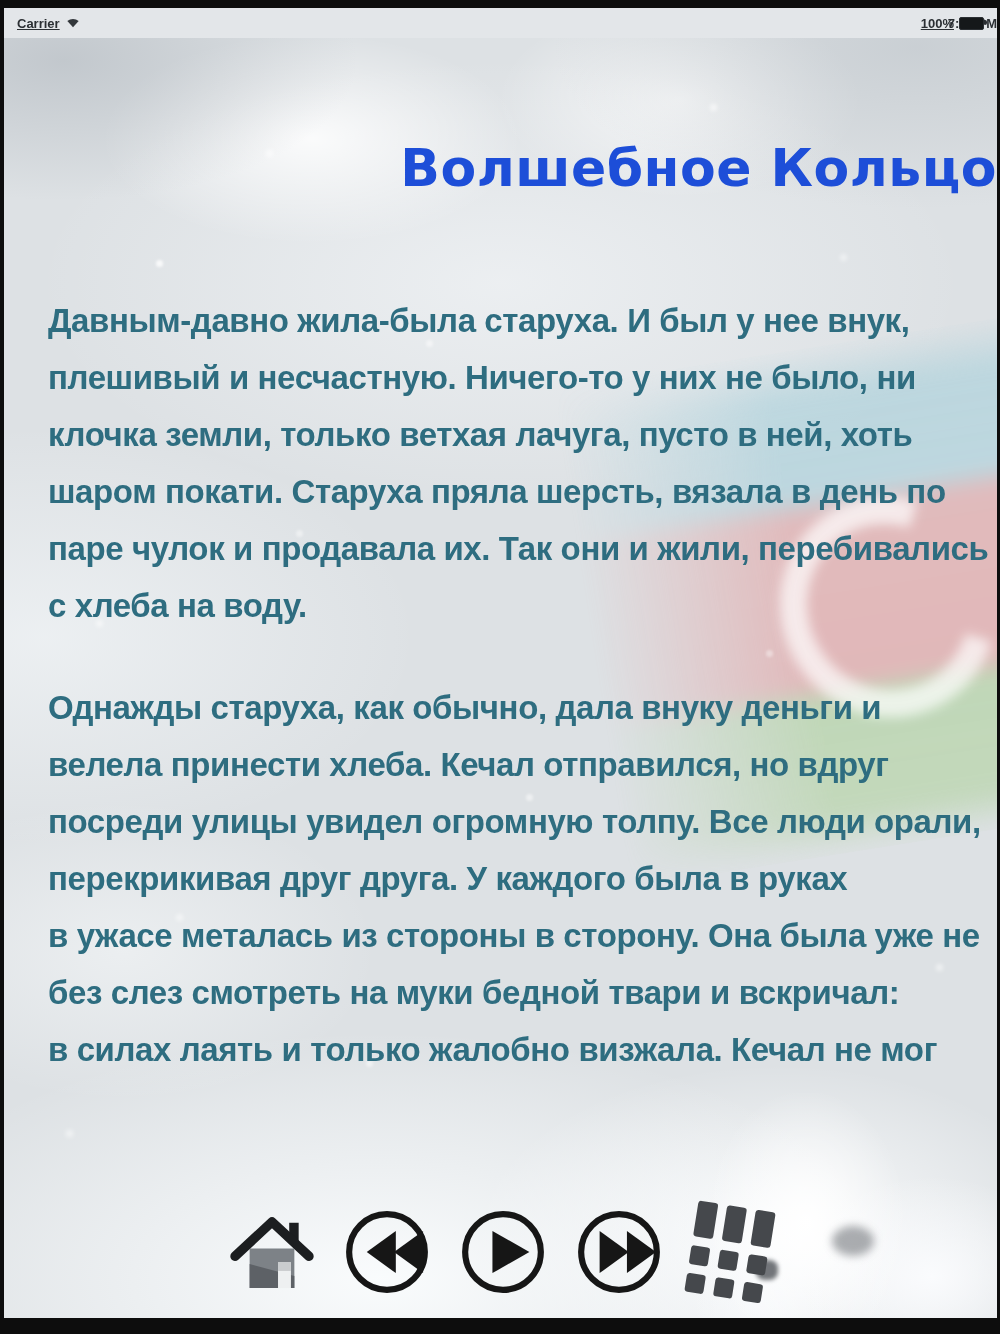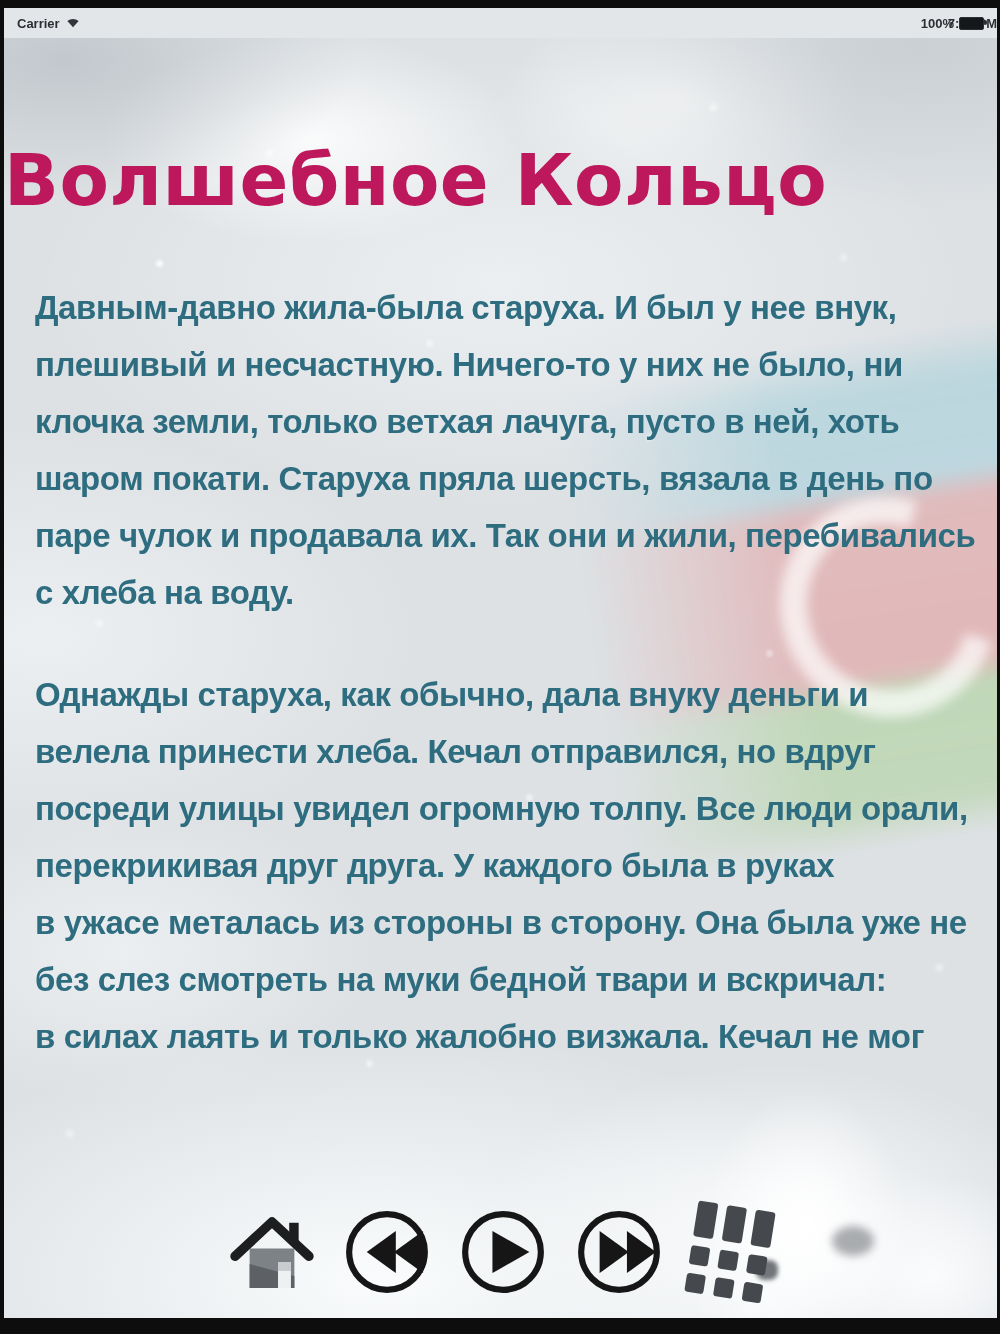--- a/index.html
+++ b/index.html
@@ -80,46 +80,46 @@
       932px 956px 4px rgba(255,255,255,.55),
       292px 522px 3px rgba(255,255,255,.45),
       762px 642px 3px rgba(255,255,255,.4);
   }
   
   .status-bar{
     position:absolute;top:0;left:0;right:0;height:30px;
     background:#e3e6e9;
     display:flex;align-items:center;justify-content:space-between;
     padding:0 13px;box-sizing:border-box;
-    font-size:13px;font-weight:bold;color:#2b2f33;
+    font-size:13px;font-weight:bold;color:#2b2f33;text-decoration:underline;
   }
   .sb-left,.sb-right{display:flex;align-items:center;gap:5px;z-index:2;}
   .sb-center{position:absolute;left:0;right:0;text-align:right;z-index:1;}
   .battery{
     display:inline-block;width:23px;height:11px;border:1px solid #2b2f33;
     border-radius:2px;background:#15181a;position:relative;
   }
   .battery::after{
     content:"";position:absolute;right:-4px;top:2.5px;width:2.5px;height:5px;
     background:#2b2f33;border-radius:0 2px 2px 0;
   }
   
   .title{
     position:absolute;top:130px;left:0;right:0;margin:0;
-    text-align:left;
+    text-align:right;
     font-family:"DejaVu Sans", sans-serif;
-    font-size:72px;font-weight:bold;letter-spacing:.5px;
-    color:#be185d;
+    font-size:52px;font-weight:bold;letter-spacing:.5px;
+    color:#1d4ed8;
   }
   .story{
     position:absolute;top:268px;left:28px;right:20px;
     color:#2e6d80;
     font-size:33px;font-weight:bold;letter-spacing:-.4px;
   }
-  .para{margin:3px;}
+  .para{margin:16px;}
   .para + .para{margin-top:45px;}
   .story-line{
     height:57px;line-height:57px;white-space:nowrap;
   }
   
   .nav{
     position:absolute;left:0;right:0;bottom:20px;
     display:flex;justify-content:center;align-items:center;gap:28px;
   }
   .nav button{

